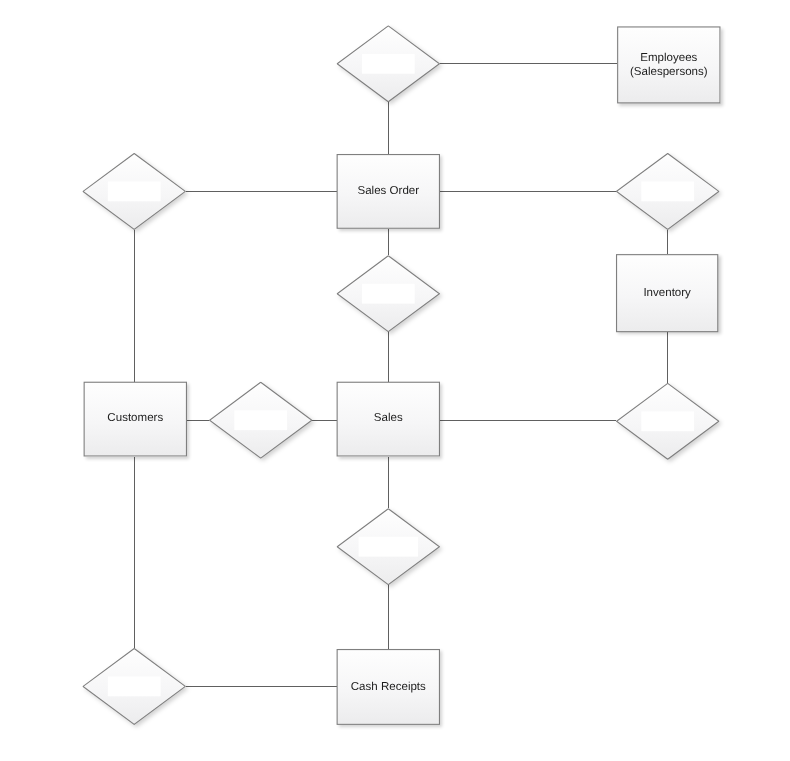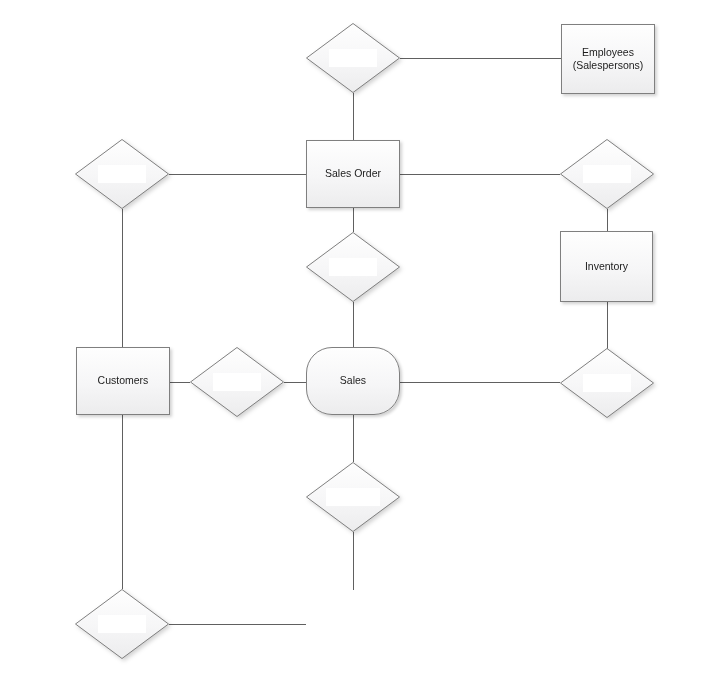--- a/index.html
+++ b/index.html
@@ -113,24 +113,27 @@
   </div>
 
   <div class="entity" style="left:306px; top:140px; width:94px; height:68px;">
     <span>Sales Order</span>
   </div>
 
   <div class="entity" style="left:76px; top:347px; width:94px; height:68px;">
     <span>Customers</span>
   </div>
 
-  <div class="entity" style="left:306px; top:347px; width:94px; height:68px;border-radius:26px;">
+  <div class="entity" style="left:306px; top:347px; width:94px; height:68px;">
     <span>Sales</span>
   </div>
 
+  <div class="entity" style="left:306px; top:590px; width:94px; height:69px;">
+    <span>Cash Receipts</span>
+  </div>
 
   <div class="diamond" style="left:306px; top:23px;">
     <svg width="94" height="70" viewBox="0 0 94 70">
       <polygon points="47,0.5 93.5,35 47,69.5 0.5,35"></polygon>
       <rect class="blank" x="23" y="26" width="48" height="18"></rect>
     </svg>
   </div>
 
   <div class="diamond" style="left:75px; top:139px;">
     <svg width="94" height="70" viewBox="0 0 94 70">

